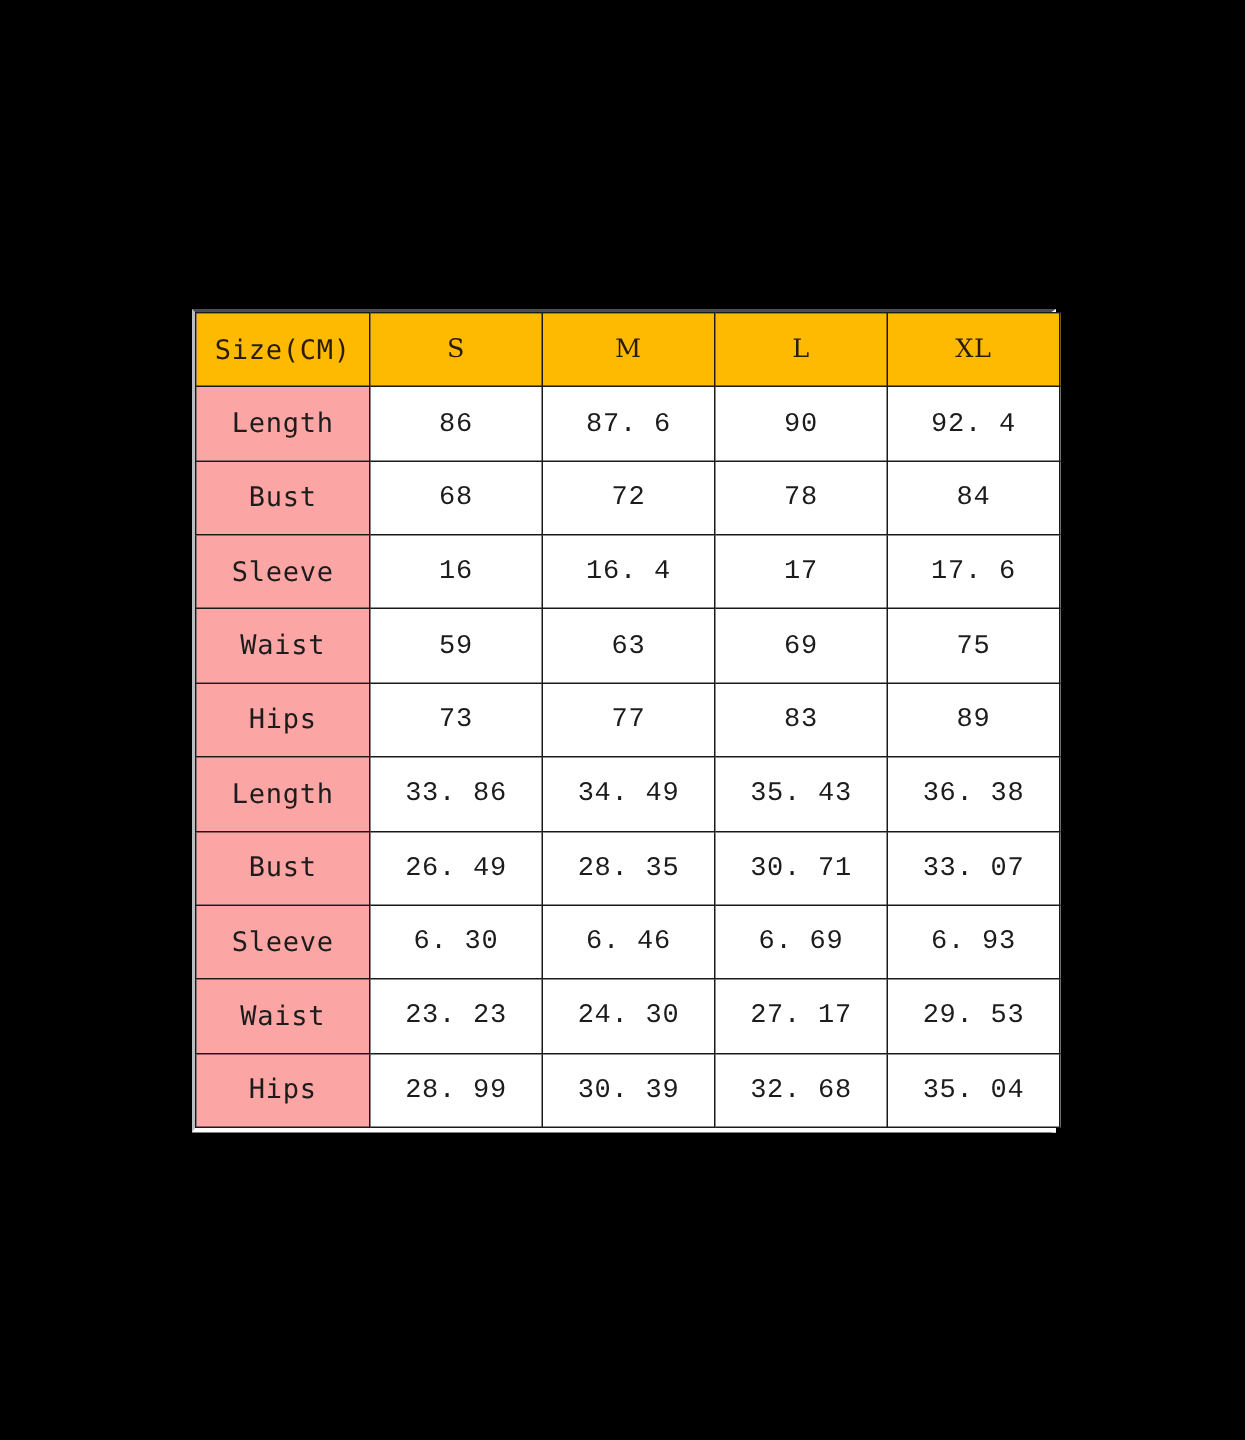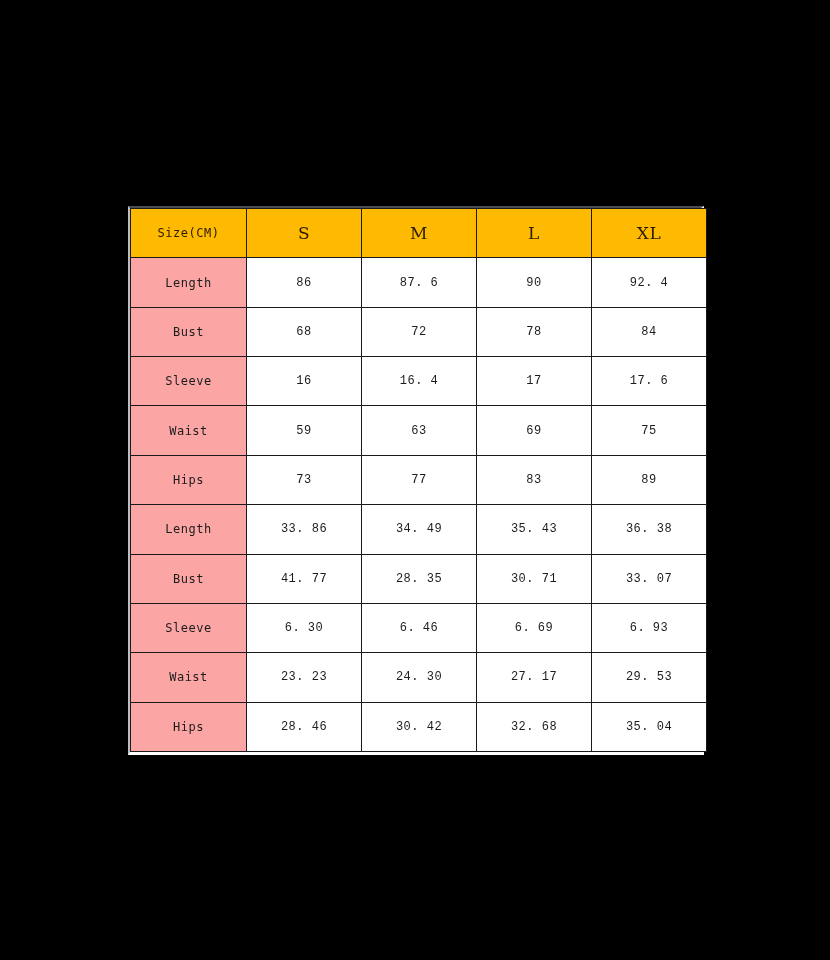--- a/index.html
+++ b/index.html
@@ -34,21 +34,21 @@
     table-layout: fixed;
     width: 100%;
     height: 100%;
     background: #ffffff;
   }
 
   table.size-chart td {
     border: 1px solid #1a1a1a;
     text-align: center;
     vertical-align: middle;
-    font-size: 12px;
+    font-size: 18px;
     color: #1c1c1c;
     padding: 0;
     height: 45px;
     letter-spacing: 0.5px;
   }
 
   
   col.col-label { width: 116px; }
   col.col-data  { width: 115px; }
 
@@ -150,21 +150,21 @@
       <tr>
         <td class="cell-label">Length</td>
         <td class="cell-data">33. 86</td>
         <td class="cell-data">34. 49</td>
         <td class="cell-data">35. 43</td>
         <td class="cell-data">36. 38</td>
       </tr>
 
       <tr>
         <td class="cell-label">Bust</td>
-        <td class="cell-data">41. 77</td>
+        <td class="cell-data">26. 49</td>
         <td class="cell-data">28. 35</td>
         <td class="cell-data">30. 71</td>
         <td class="cell-data">33. 07</td>
       </tr>
 
       <tr>
         <td class="cell-label">Sleeve</td>
         <td class="cell-data">6. 30</td>
         <td class="cell-data">6. 46</td>
         <td class="cell-data">6. 69</td>
@@ -174,21 +174,21 @@
       <tr>
         <td class="cell-label">Waist</td>
         <td class="cell-data">23. 23</td>
         <td class="cell-data">24. 30</td>
         <td class="cell-data">27. 17</td>
         <td class="cell-data">29. 53</td>
       </tr>
 
       <tr>
         <td class="cell-label">Hips</td>
-        <td class="cell-data">28. 46</td>
-        <td class="cell-data">30. 42</td>
+        <td class="cell-data">28. 99</td>
+        <td class="cell-data">30. 39</td>
         <td class="cell-data">32. 68</td>
         <td class="cell-data">35. 04</td>
       </tr>
 
     </tbody>
   </table>
 </div>
 
 </body></html>

